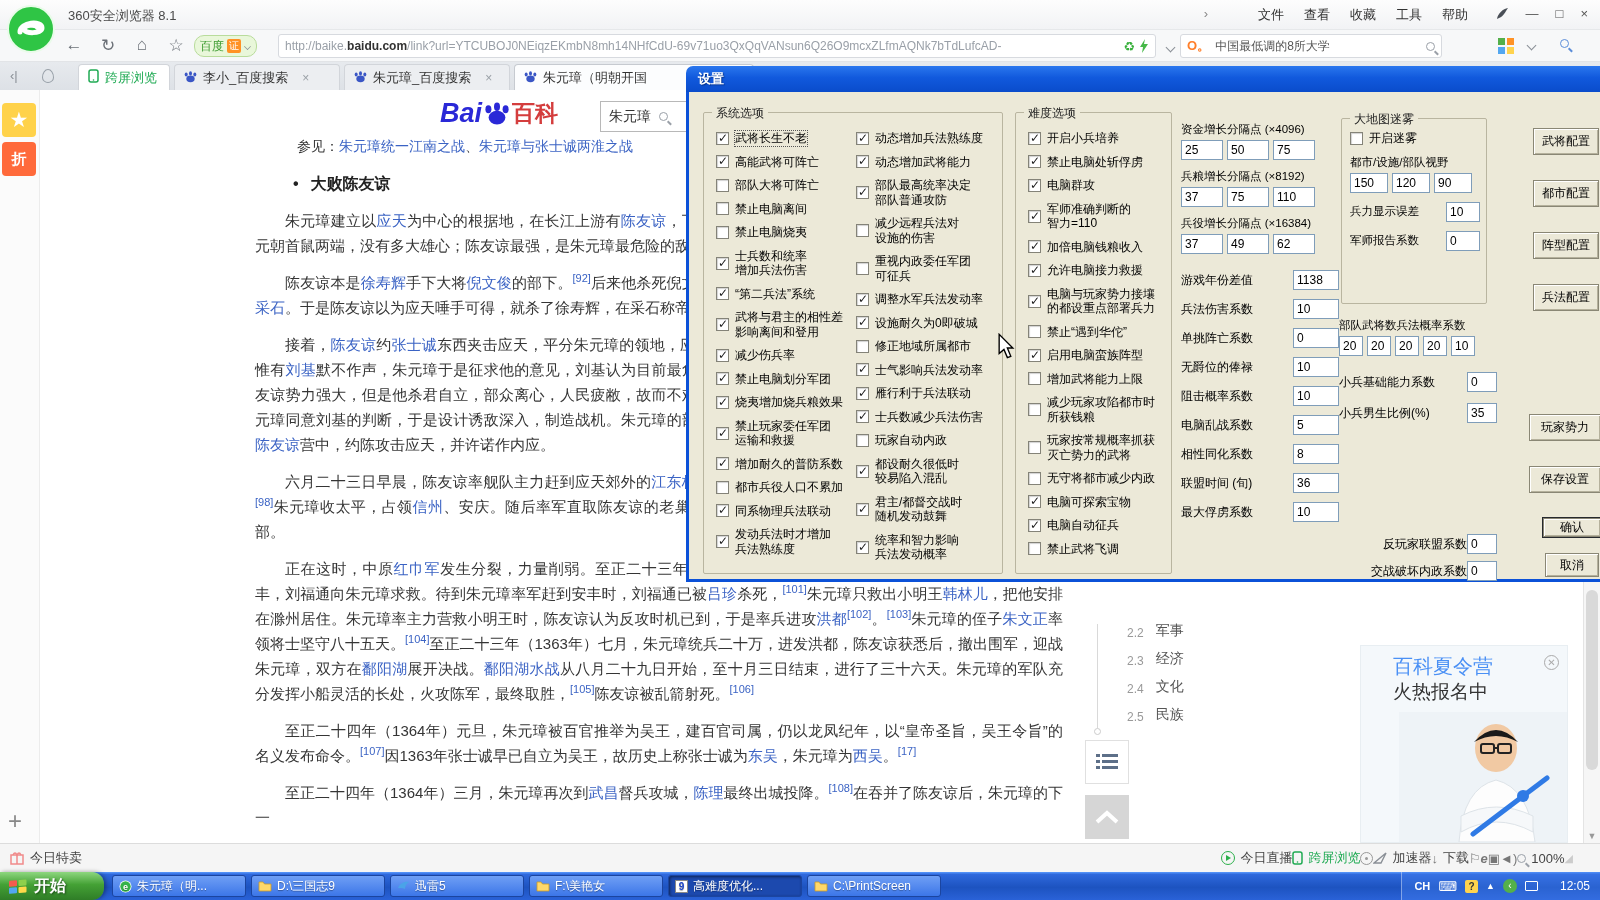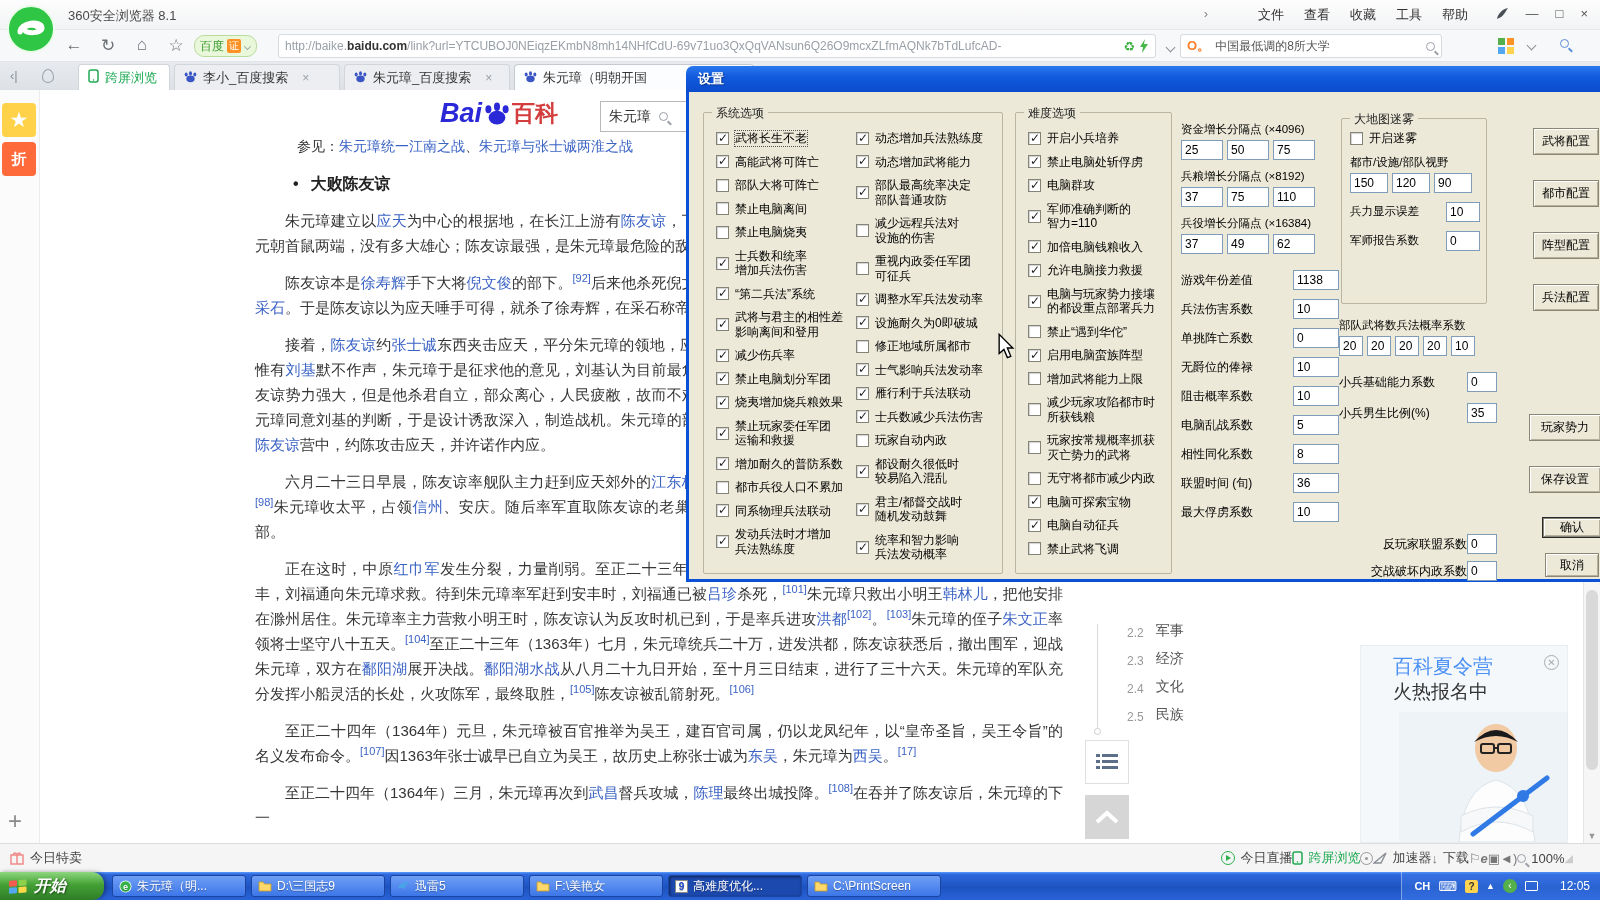--- a/index.html
+++ b/index.html
@@ -118,21 +118,21 @@
 .playic{width:14px;height:14px;border:1.5px solid #2bb04a;border-radius:50%;position:relative}
 .playic::after{content:"";position:absolute;left:4px;top:3px;border-left:5px solid #2bb04a;border-top:3px solid transparent;border-bottom:3px solid transparent}
 .circ{width:13px;height:13px;border:1.5px solid #999;border-radius:50%;position:relative}
 .circ::after{content:"";position:absolute;left:4px;top:4px;width:3px;height:3px;background:#999;border-radius:50%}
 .sb-glyph{color:#777;font-size:13px}
 .grip{color:#ccc;font-size:11px}
 
 
 .taskbar{position:absolute;left:0;right:0;bottom:0;height:28px;background:linear-gradient(180deg,#5a9afc 0%,#2e68dc 9%,#1d53c0 55%,#2a62d8 100%)}
 .startbtn{position:absolute;left:0;top:0;height:28px;width:104px;background:linear-gradient(180deg,#8ed77f 0%,#44a135 45%,#2f7d27 100%);border-radius:0 12px 12px 0;display:flex;align-items:center;gap:6px;padding:0 14px 0 8px;box-shadow:2px 0 4px rgba(0,0,0,.35)}
-.startbtn .stxt{color:#fff;font-weight:bold;font-style:italic;font-size:16px;text-shadow:1px 1px 2px #1d4d18}
+.startbtn .stxt{color:#fff;font-weight:bold;font-size:16px;text-shadow:1px 1px 2px #1d4d18}
 .tasks{position:absolute;left:112px;top:3px;display:flex;gap:5px}
 .taskbtn{width:134px;height:22px;background:linear-gradient(#6f9ff5,#3c76e8);border:1px solid #1b45a0;border-radius:3px;color:#fff;font-size:12px;display:flex;align-items:center;gap:5px;padding:0 6px;overflow:hidden;white-space:nowrap;text-shadow:0 1px 1px rgba(0,0,0,.35)}
 .taskbtn.active{background:#1c49ae;box-shadow:inset 1px 1px 3px rgba(0,0,0,.5)}
 .tray{position:absolute;right:0;top:0;bottom:0;display:flex;align-items:center;gap:8px;padding:0 10px 0 12px;background:rgba(70,130,240,.35);border-left:1px solid rgba(255,255,255,.4)}
 .tray .tlang{color:#fff;font-size:11px;font-weight:bold}
 .tray .tkb{color:#fff;font-size:13px}
 .tray .tq{width:13px;height:13px;background:#ffd34e;border-radius:2px;color:#333;font-size:10px;font-weight:bold;text-align:center;line-height:13px}
 .tray .tup{color:#fff;font-size:9px}
 .tray .tgr{width:14px;height:14px;background:#54b04a;border-radius:50%;color:#fff;font-size:10px;text-align:center;line-height:13px}
 .tray .tmon{width:13px;height:10px;border:1.5px solid #fff;border-radius:1px}

